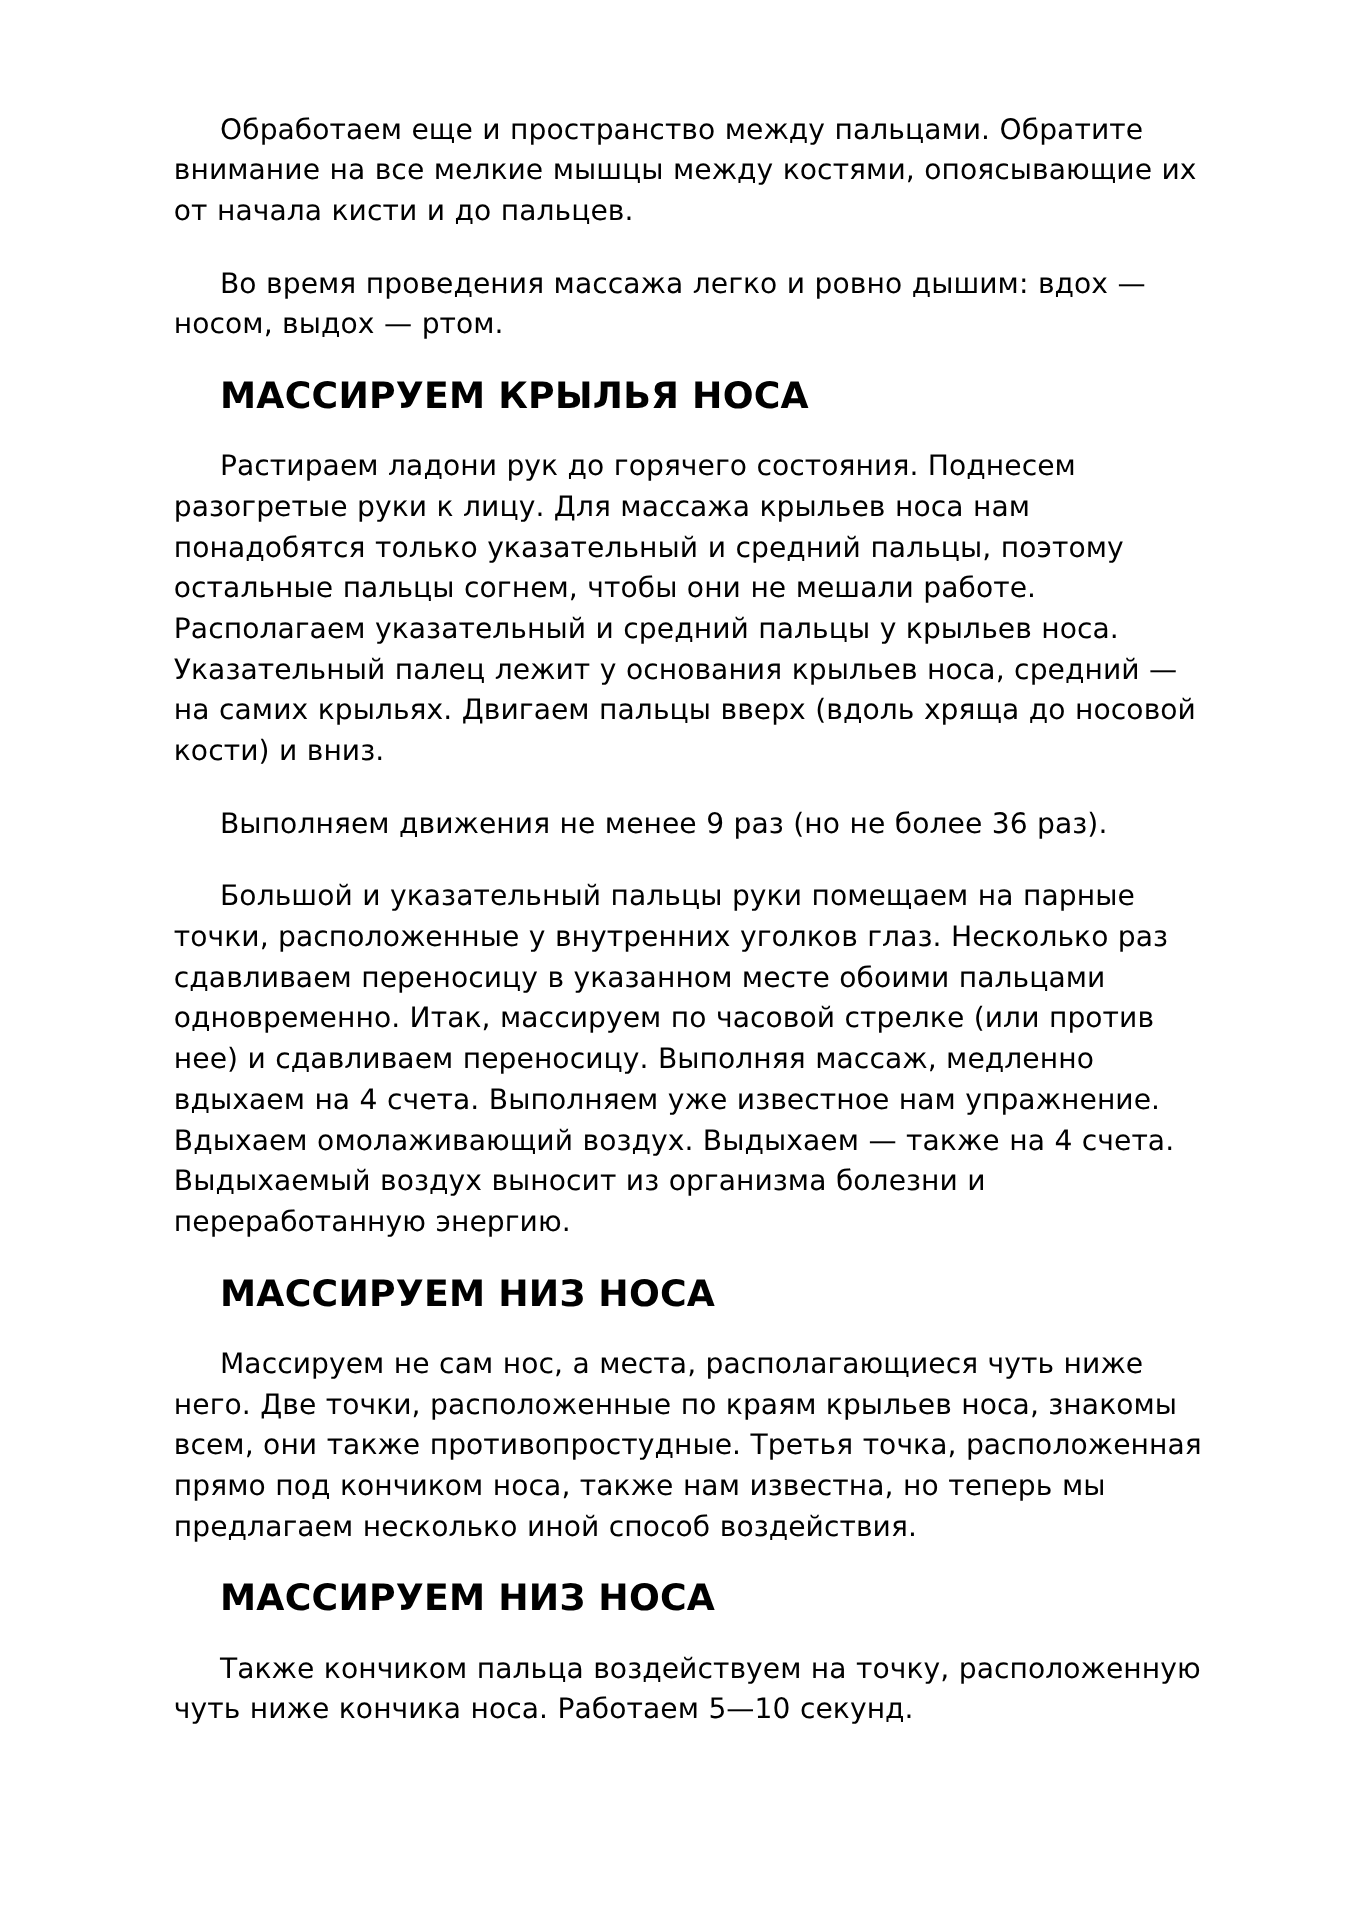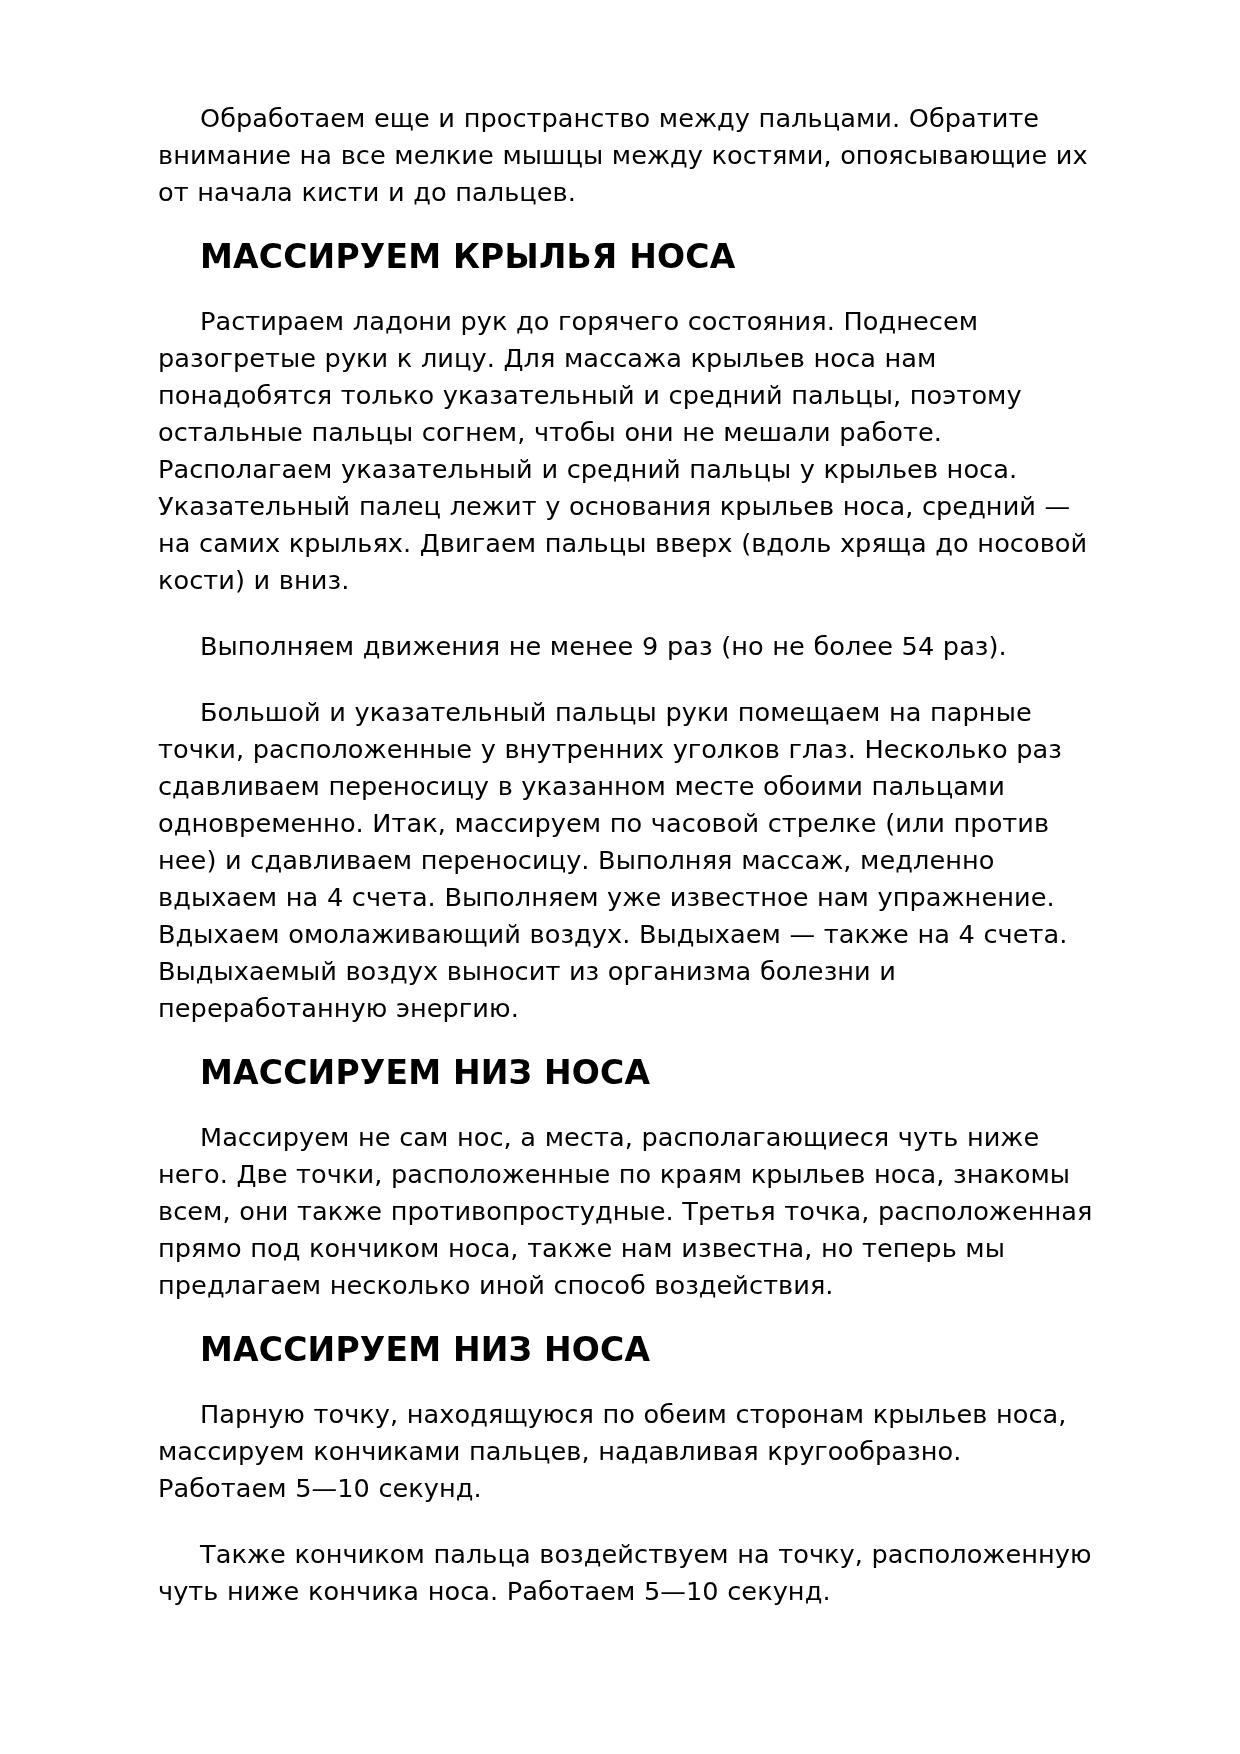--- a/index.html
+++ b/index.html
@@ -46,34 +46,34 @@
   }
 </style>
 </head>
 <body>
 
 <div class="page">
   <div class="content">
 
     <p class="para">Обработаем еще и пространство между пальцами. Обратите внимание на все мелкие мышцы между костями, опоясывающие их от начала кисти и до пальцев.</p>
 
+    <p class="para">Во время проведения массажа легко и ровно дышим: вдох — носом, выдох — ртом.</p>
 
     <h2 class="heading">МАССИРУЕМ КРЫЛЬЯ НОСА</h2>
 
     <p class="para">Растираем ладони рук до горячего состояния. Поднесем разогретые руки к лицу. Для массажа крыльев носа нам понадобятся только указательный и средний пальцы, поэтому остальные пальцы согнем, чтобы они не мешали работе. Располагаем указательный и средний пальцы у крыльев носа. Указательный палец лежит у основания крыльев носа, средний — на самих крыльях. Двигаем пальцы вверх (вдоль хряща до носовой кости) и вниз.</p>
 
-    <p class="para">Выполняем движения не менее 9 раз (но не более 54 раз).</p>
+    <p class="para">Выполняем движения не менее 9 раз (но не более 36 раз).</p>
 
 
     <p class="para">Большой и указательный пальцы руки помещаем на парные точки, расположенные у внутренних уголков глаз. Несколько раз сдавливаем переносицу в указанном месте обоими пальцами одновременно. Итак, массируем по часовой стрелке (или против нее) и сдавливаем переносицу. Выполняя массаж, медленно вдыхаем на 4 счета. Выполняем уже известное нам упражнение. Вдыхаем омолаживающий воздух. Выдыхаем — также на 4 счета. Выдыхаемый воздух выносит из организма болезни и переработанную энергию.</p>
 
     <h2 class="heading">МАССИРУЕМ НИЗ НОСА</h2>
 
     <p class="para">Массируем не сам нос, а места, располагающиеся чуть ниже него. Две точки, расположенные по краям крыльев носа, знакомы всем, они также противопростудные. Третья точка, расположенная прямо под кончиком носа, также нам известна, но теперь мы предлагаем несколько иной способ воздействия.</p>
 
     <h2 class="heading">МАССИРУЕМ НИЗ НОСА</h2>
 
-    <p class="para">Парную точку, находящуюся по обеим сторонам крыльев носа, массируем кончиками пальцев, надавливая кругообразно. Работаем 5—10 секунд.</p>
 
     <p class="para">Также кончиком пальца воздействуем на точку, расположенную чуть ниже кончика носа. Работаем 5—10 секунд.</p>
 
   </div>
 </div>
 
 </body></html>

